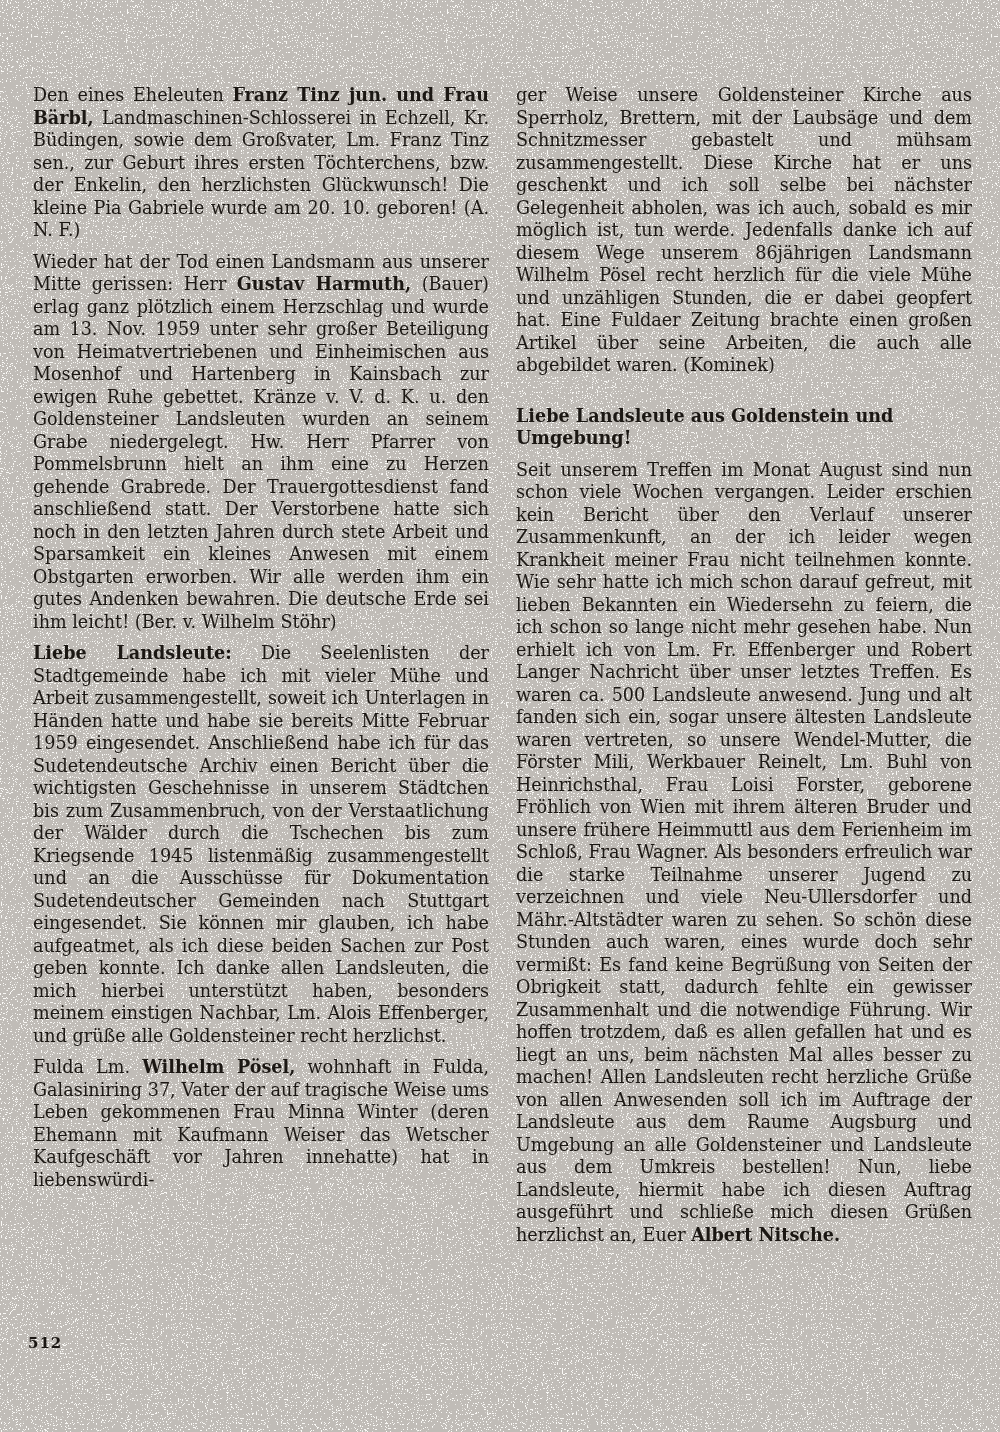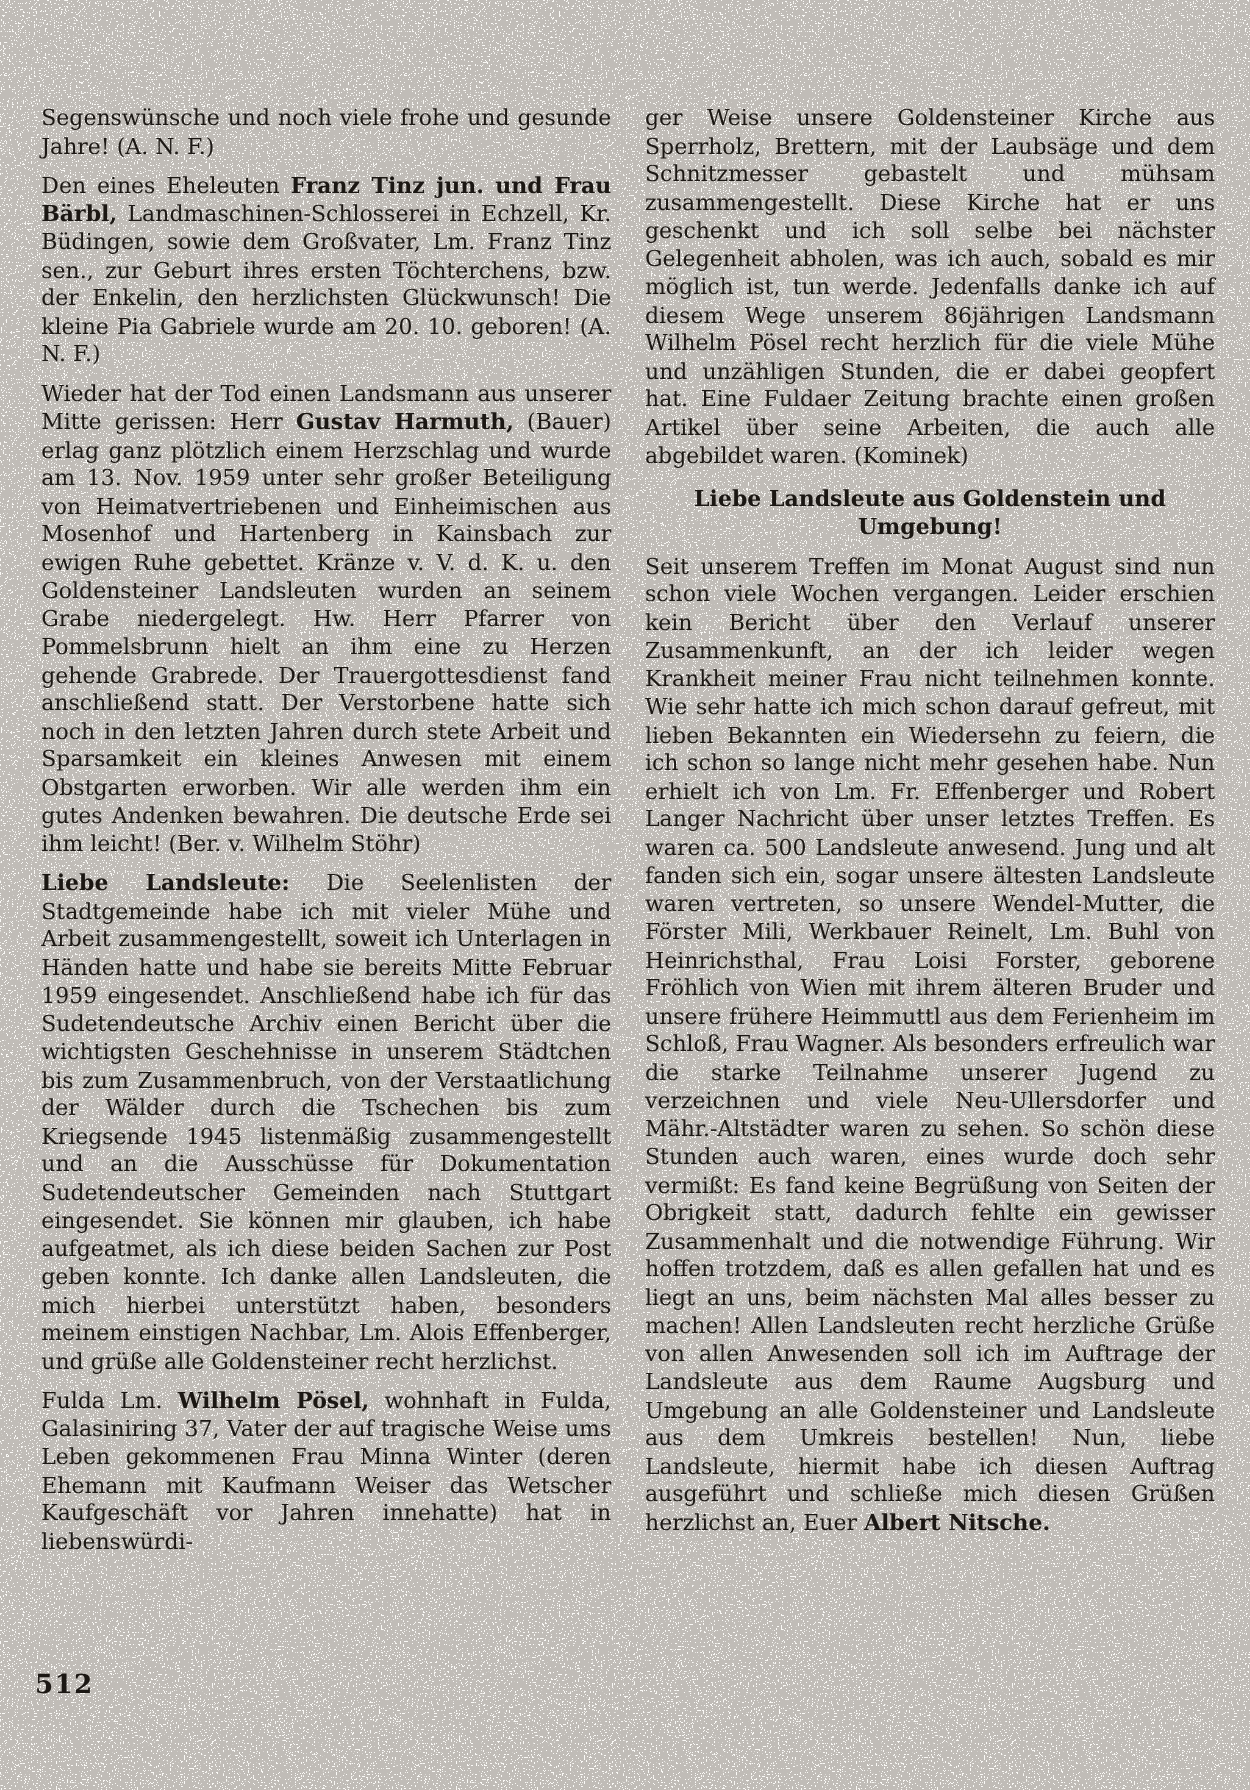--- a/index.html
+++ b/index.html
@@ -35,53 +35,52 @@
     font-size: 17.6px;
     line-height: 22.5px;
     text-align: justify;
   }
   p.blk {
     margin: 0 0 9px 0;
     padding: 0;
   }
   p.heading {
     font-weight: bold;
-    text-align: center;
-    margin-top: 12px;
+    text-align: left;
+    margin-top: 28px;
   }
   p.signature {
     text-align: right;
     margin-top: -9px;
   }
   .blk b { font-weight: bold; }
   .page-number {
     position: absolute;
     left: 28px;
     top: 1334px;
-    font-size: 21px;
+    font-size: 15px;
     font-weight: bold;
     letter-spacing: 1px;
   }
 </style>
 </head>
 <body>
 
 <div class="page">
 
   <svg class="noise" width="1000" height="1432" xmlns="http://www.w3.org/2000/svg">
     <filter id="specks" x="0" y="0" width="100%" height="100%">
       <feTurbulence type="fractalNoise" baseFrequency="0.8" numOctaves="2" seed="11" stitchTiles="stitch"></feTurbulence>
       <feColorMatrix type="matrix" values="0 0 0 0 0.28  0 0 0 0 0.26  0 0 0 0 0.23  14 14 14 -30 0"></feColorMatrix>
     </filter>
     <rect width="1000" height="1432" filter="url(#specks)"></rect>
   </svg>
 
   <div class="columns">
     <div class="col">
-        <p class="blk p"><span>Segenswünsche und noch viele frohe und gesunde Jahre! (A. N. F.)</span></p>
         <p class="blk p"><span>Den eines Eheleuten </span><b>Franz Tinz jun. und Frau Bärbl,</b><span> Landmaschinen-Schlosserei in Echzell, Kr. Büdingen, sowie dem Großvater, Lm. Franz Tinz sen., zur Geburt ihres ersten Töchterchens, bzw. der Enkelin, den herzlichsten Glückwunsch! Die kleine Pia Gabriele wurde am 20. 10. geboren! (A. N. F.)</span></p>
         <p class="blk p"><span>Wieder hat der Tod einen Landsmann aus unserer Mitte gerissen: Herr </span><b>Gustav Harmuth,</b><span> (Bauer) erlag ganz plötzlich einem Herzschlag und wurde am 13. Nov. 1959 unter sehr großer Beteiligung von Heimatvertriebenen und Einheimischen aus Mosenhof und Hartenberg in Kainsbach zur ewigen Ruhe gebettet. Kränze v. V. d. K. u. den Goldensteiner Landsleuten wurden an seinem Grabe niedergelegt. Hw. Herr Pfarrer von Pommelsbrunn hielt an ihm eine zu Herzen gehende Grabrede. Der Trauergottesdienst fand anschließend statt. Der Verstorbene hatte sich noch in den letzten Jahren durch stete Arbeit und Sparsamkeit ein kleines Anwesen mit einem Obstgarten erworben. Wir alle werden ihm ein gutes Andenken bewahren. Die deutsche Erde sei ihm leicht! (Ber. v. Wilhelm Stöhr)</span></p>
         <p class="blk p"><b>Liebe Landsleute:</b><span> Die Seelenlisten der Stadtgemeinde habe ich mit vieler Mühe und Arbeit zusammengestellt, soweit ich Unterlagen in Händen hatte und habe sie bereits Mitte Februar 1959 eingesendet. Anschließend habe ich für das Sudetendeutsche Archiv einen Bericht über die wichtigsten Geschehnisse in unserem Städtchen bis zum Zusammenbruch, von der Verstaatlichung der Wälder durch die Tschechen bis zum Kriegsende 1945 listenmäßig zusammengestellt und an die Ausschüsse für Dokumentation Sudetendeutscher Gemeinden nach Stuttgart eingesendet. Sie können mir glauben, ich habe aufgeatmet, als ich diese beiden Sachen zur Post geben konnte. Ich danke allen Landsleuten, die mich hierbei unterstützt haben, besonders meinem einstigen Nachbar, Lm. Alois Effenberger, und grüße alle Goldensteiner recht herzlichst.</span></p>
         <p class="blk p"><span>Fulda Lm. </span><b>Wilhelm Pösel,</b><span> wohnhaft in Fulda, Galasiniring 37, Vater der auf tragische Weise ums Leben gekommenen Frau Minna Winter (deren Ehemann mit Kaufmann Weiser das Wetscher Kaufgeschäft vor Jahren innehatte) hat in liebenswürdi-</span></p>
       </div>
     <div class="col">
         <p class="blk p"><span>ger Weise unsere Goldensteiner Kirche aus Sperrholz, Brettern, mit der Laubsäge und dem Schnitzmesser gebastelt und mühsam zusammengestellt. Diese Kirche hat er uns geschenkt und ich soll selbe bei nächster Gelegenheit abholen, was ich auch, sobald es mir möglich ist, tun werde. Jedenfalls danke ich auf diesem Wege unserem 86jährigen Landsmann Wilhelm Pösel recht herzlich für die viele Mühe und unzähligen Stunden, die er dabei geopfert hat. Eine Fuldaer Zeitung brachte einen großen Artikel über seine Arbeiten, die auch alle abgebildet waren. (Kominek)</span></p>
         <p class="blk heading"><b>Liebe Landsleute aus Goldenstein und Umgebung!</b></p>
         <p class="blk p"><span>Seit unserem Treffen im Monat August sind nun schon viele Wochen vergangen. Leider erschien kein Bericht über den Verlauf unserer Zusammenkunft, an der ich leider wegen Krankheit meiner Frau nicht teilnehmen konnte. Wie sehr hatte ich mich schon darauf gefreut, mit lieben Bekannten ein Wiedersehn zu feiern, die ich schon so lange nicht mehr gesehen habe. Nun erhielt ich von Lm. Fr. Effenberger und Robert Langer Nachricht über unser letztes Treffen. Es waren ca. 500 Landsleute anwesend. Jung und alt fanden sich ein, sogar unsere ältesten Landsleute waren vertreten, so unsere Wendel-Mutter, die Förster Mili, Werkbauer Reinelt, Lm. Buhl von Heinrichsthal, Frau Loisi Forster, geborene Fröhlich von Wien mit ihrem älteren Bruder und unsere frühere Heimmuttl aus dem Ferienheim im Schloß, Frau Wagner. Als besonders erfreulich war die starke Teilnahme unserer Jugend zu verzeichnen und viele Neu-Ullersdorfer und Mähr.-Altstädter waren zu sehen. So schön diese Stunden auch waren, eines wurde doch sehr vermißt: Es fand keine Begrüßung von Seiten der Obrigkeit statt, dadurch fehlte ein gewisser Zusammenhalt und die notwendige Führung. Wir hoffen trotzdem, daß es allen gefallen hat und es liegt an uns, beim nächsten Mal alles besser zu machen! Allen Landsleuten recht herzliche Grüße von allen Anwesenden soll ich im Auftrage der Landsleute aus dem Raume Augsburg und Umgebung an alle Goldensteiner und Landsleute aus dem Umkreis bestellen! Nun, liebe Landsleute, hiermit habe ich diesen Auftrag ausgeführt und schließe mich diesen Grüßen herzlichst an, Euer </span><b>Albert Nitsche.</b></p>
       </div>

